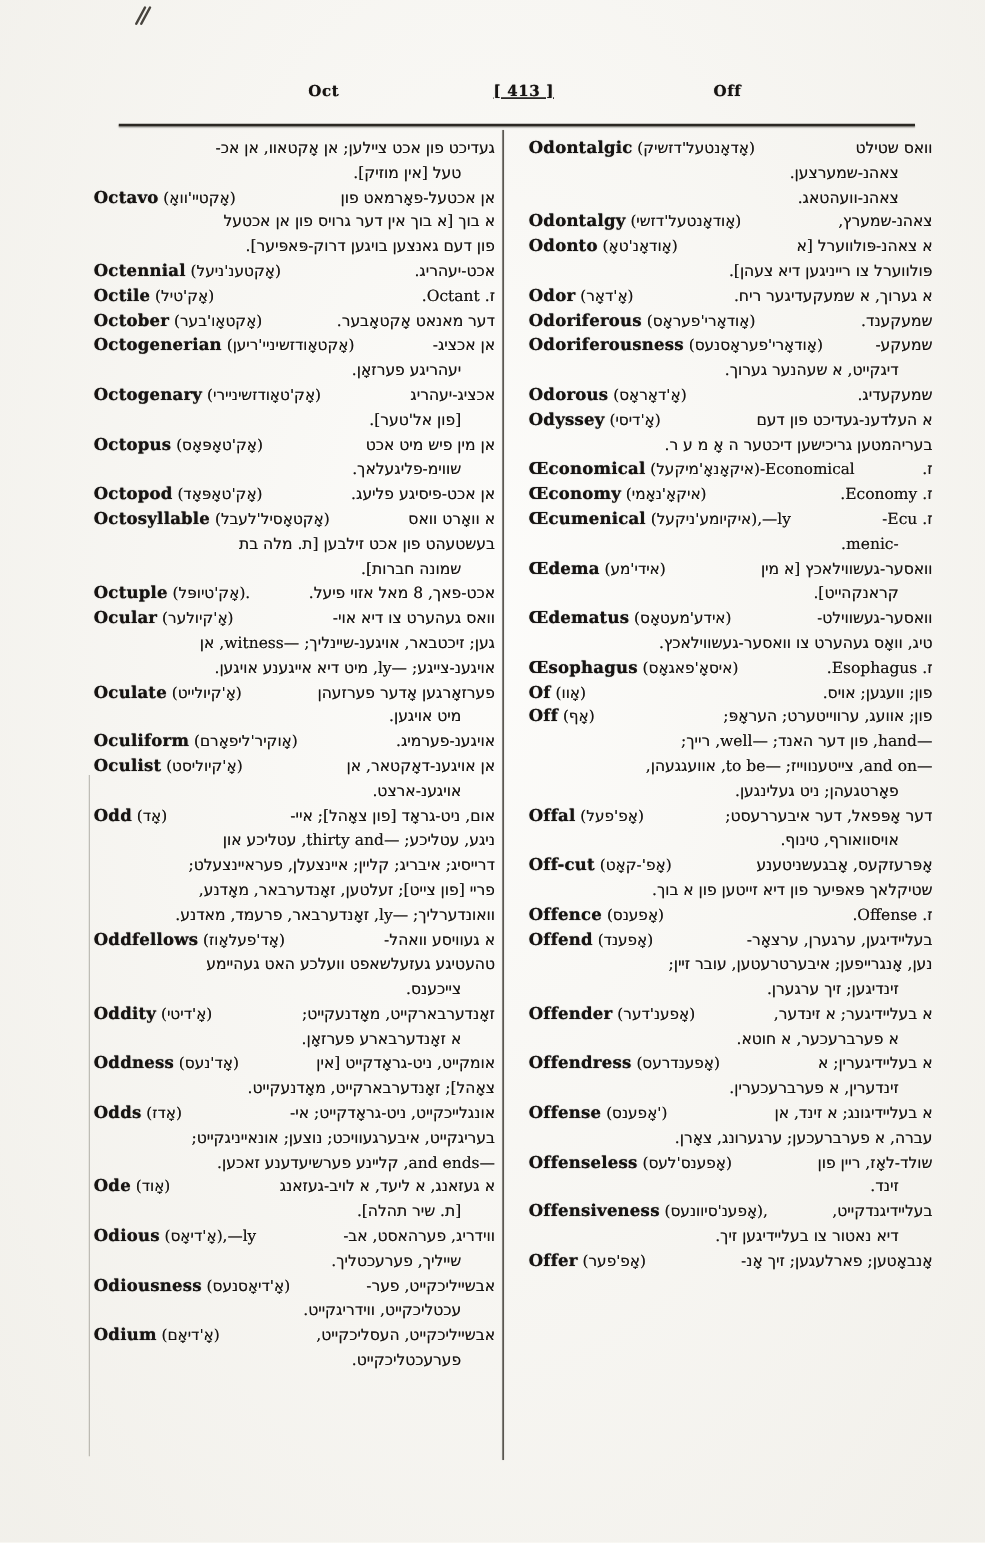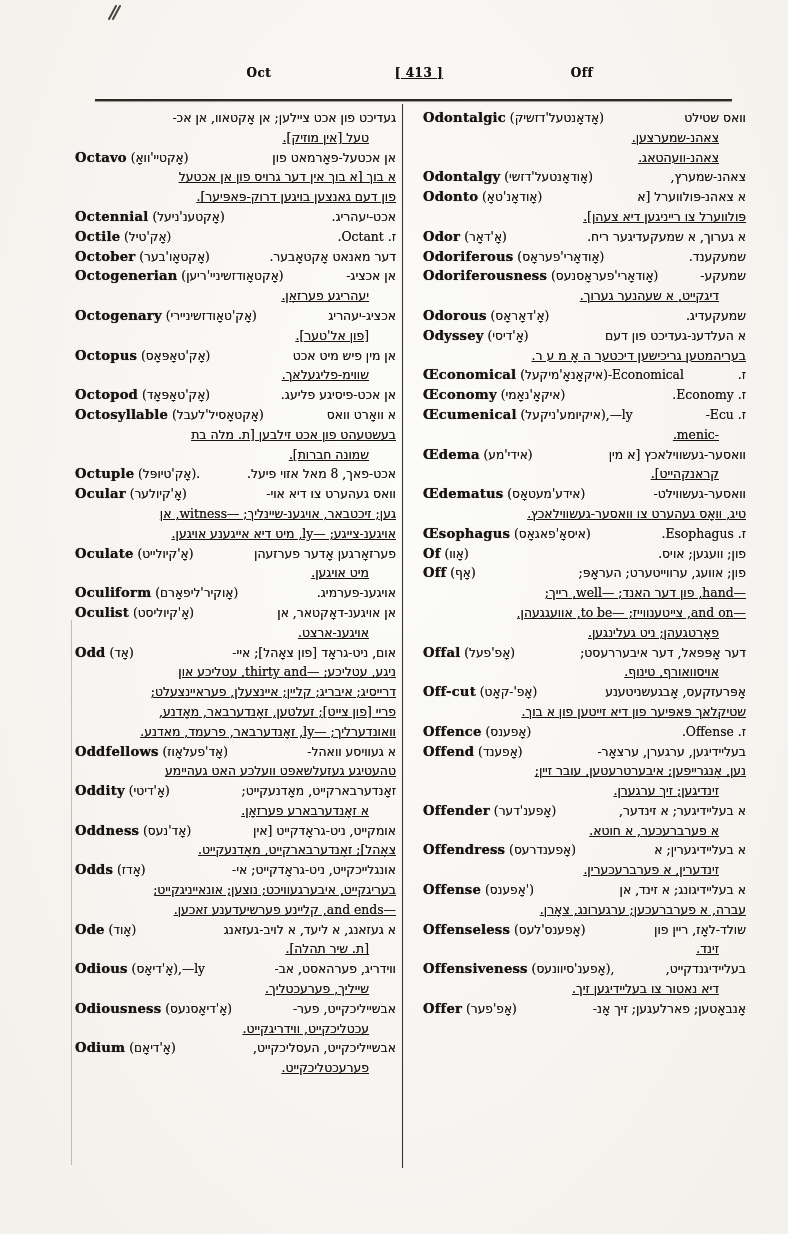--- a/index.html
+++ b/index.html
@@ -50,21 +50,21 @@
   }
   .line.first{display:flex;justify-content:space-between;direction:ltr;}
   .line.first.nohw{justify-content:flex-end;}
   .hwg{direction:ltr;unicode-bidi:isolate;flex:0 0 auto;}
   .hw{
     font-family:"DejaVu Serif",serif;font-weight:bold;font-size:13.2px;
     letter-spacing:.2px;text-shadow:0 0 .7px rgba(0,0,0,.85);
   }
   .pron{font-size:12.2px;}
   .def{direction:rtl;unicode-bidi:isolate;text-align:center;flex:0 1 auto;overflow:hidden;}
-  .line.cont{direction:rtl;text-align:right;text-decoration:underline;}
+  .line.cont{direction:rtl;text-align:right;}
   .line.cont.shortlast{padding-right:27px;}
 </style>
 </head>
 <body>
 
 <div class="page">
 
   <span class="penmark">
     <svg width="16" height="18" viewBox="0 0 16 18">
       <path d="M3,16 L10,3 M7,16 L14,3" stroke="#2a2620" stroke-width="2" fill="none" stroke-linecap="round"></path>
@@ -190,20 +190,21 @@
         <div class="line cont">דרייסיג; איבריג; קליין; איינצעלן, פעראיינצעלט;</div>
         <div class="line cont">פריי [פון צייט]; זעלטען, זאָנדערבאר, מאָדנע,</div>
         <div class="line cont">וואונדערליך; —ly, זאָנדערבאר, פרעמד, מאדנע.</div>
       </div>
       <div class="entry">
         <div class="line first">
           <span class="hwg"><b class="hw">Oddfellows</b><span class="pron"> (אָד'פעלאָוז)</span></span>
           <span class="def">א געוויסע וואהל-</span>
         </div>
         <div class="line cont">טהעטיגע געזעלשאפט וועלכע האט געהיימע</div>
+        <div class="line cont shortlast">צייכענס.</div>
       </div>
       <div class="entry">
         <div class="line first">
           <span class="hwg"><b class="hw">Oddity</b><span class="pron"> (אָ'דיטי)</span></span>
           <span class="def">זאָנדערבארקייט, מאָדנעקייט;</span>
         </div>
         <div class="line cont shortlast">א זאָנדערבארע פערזאָן.</div>
       </div>
       <div class="entry">
         <div class="line first">

